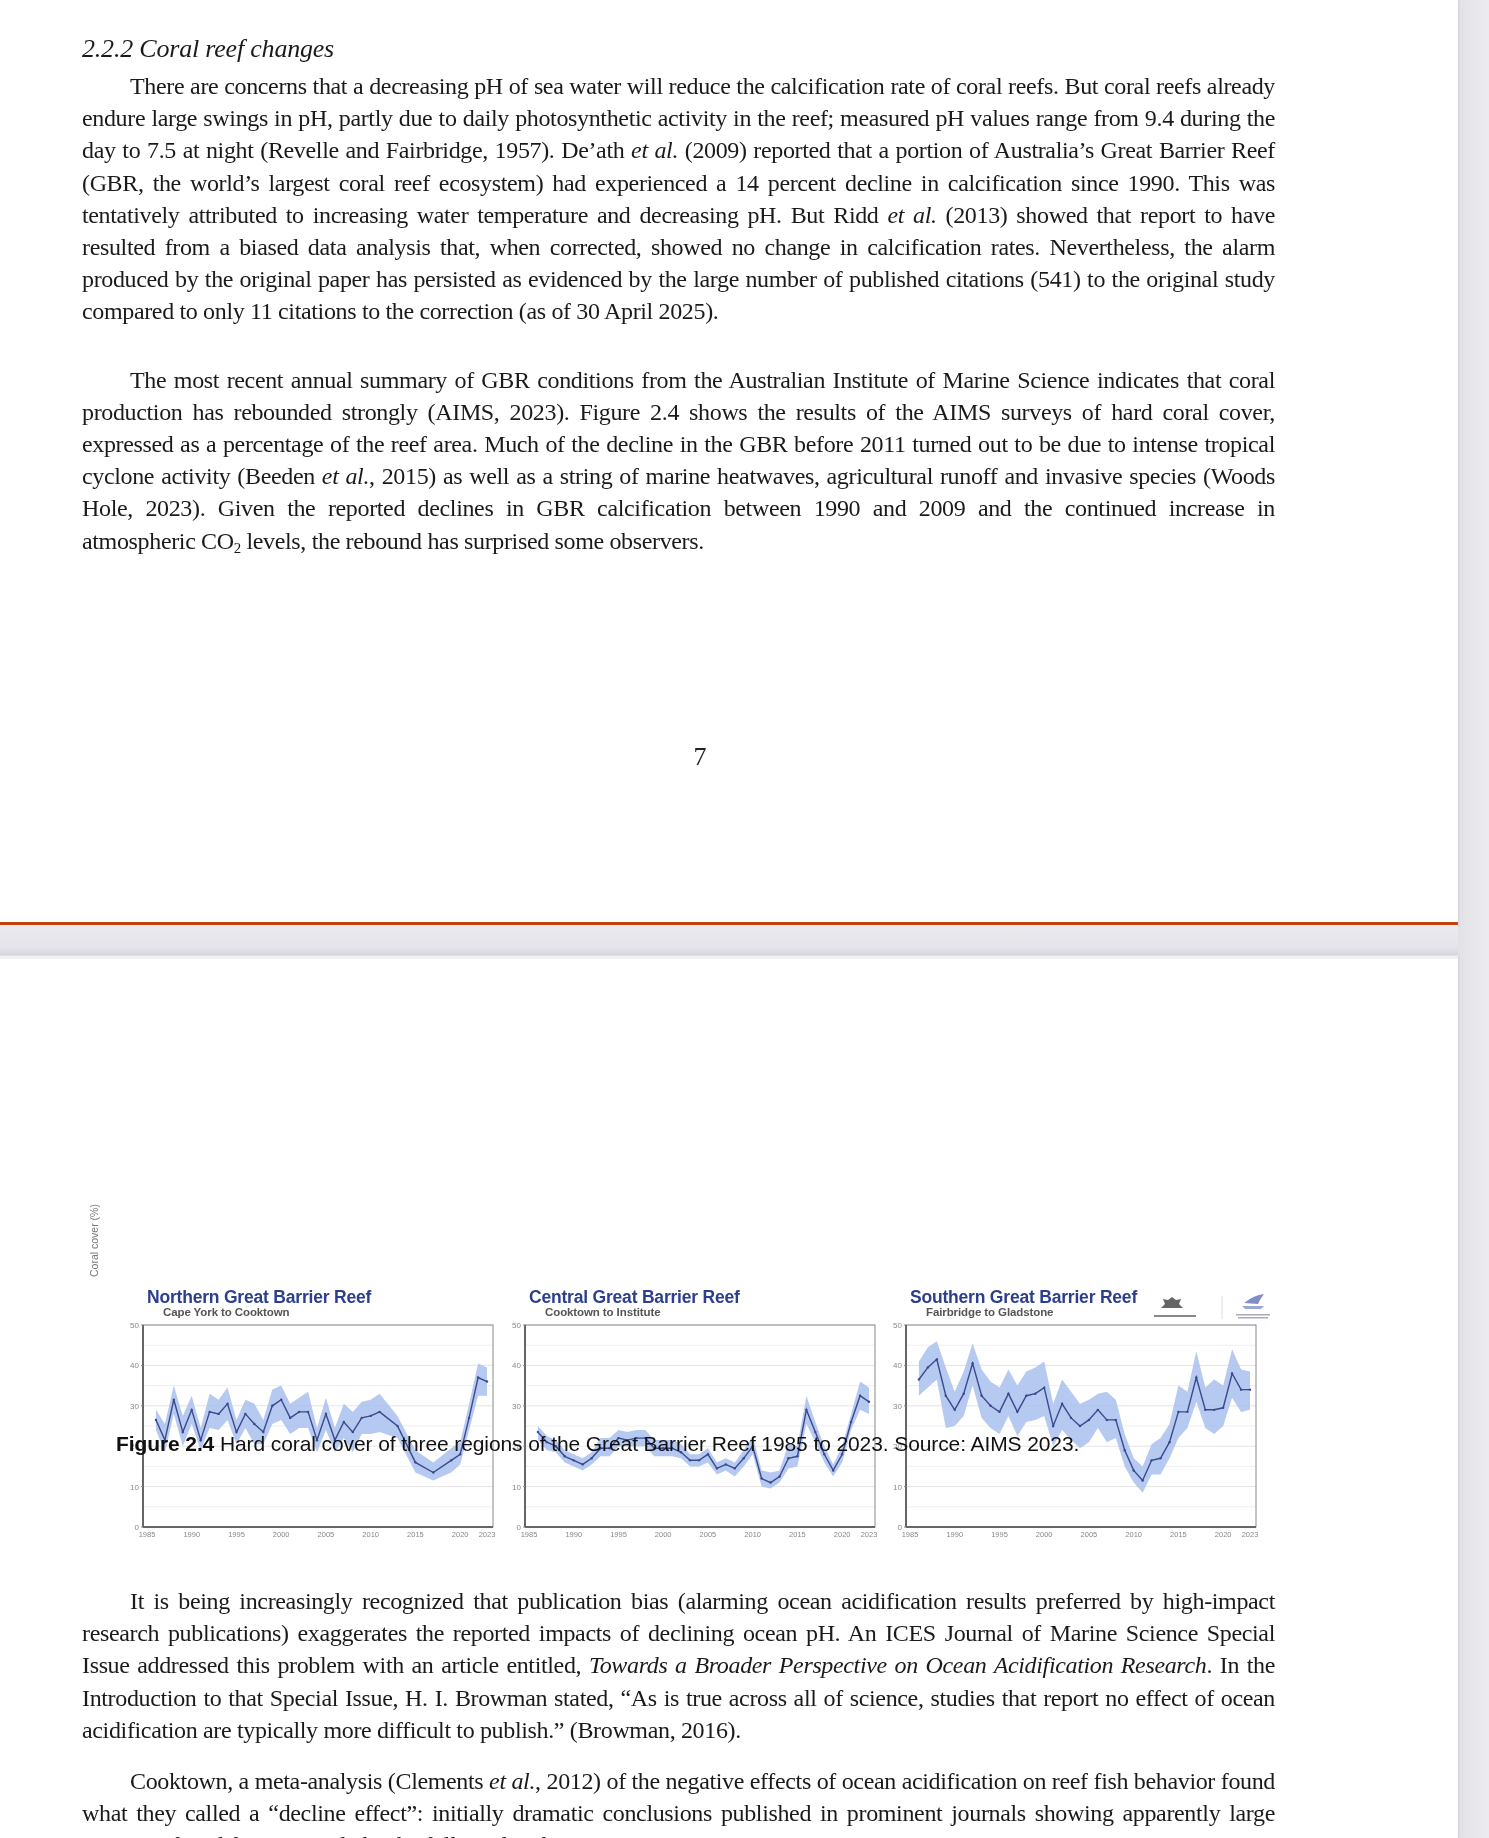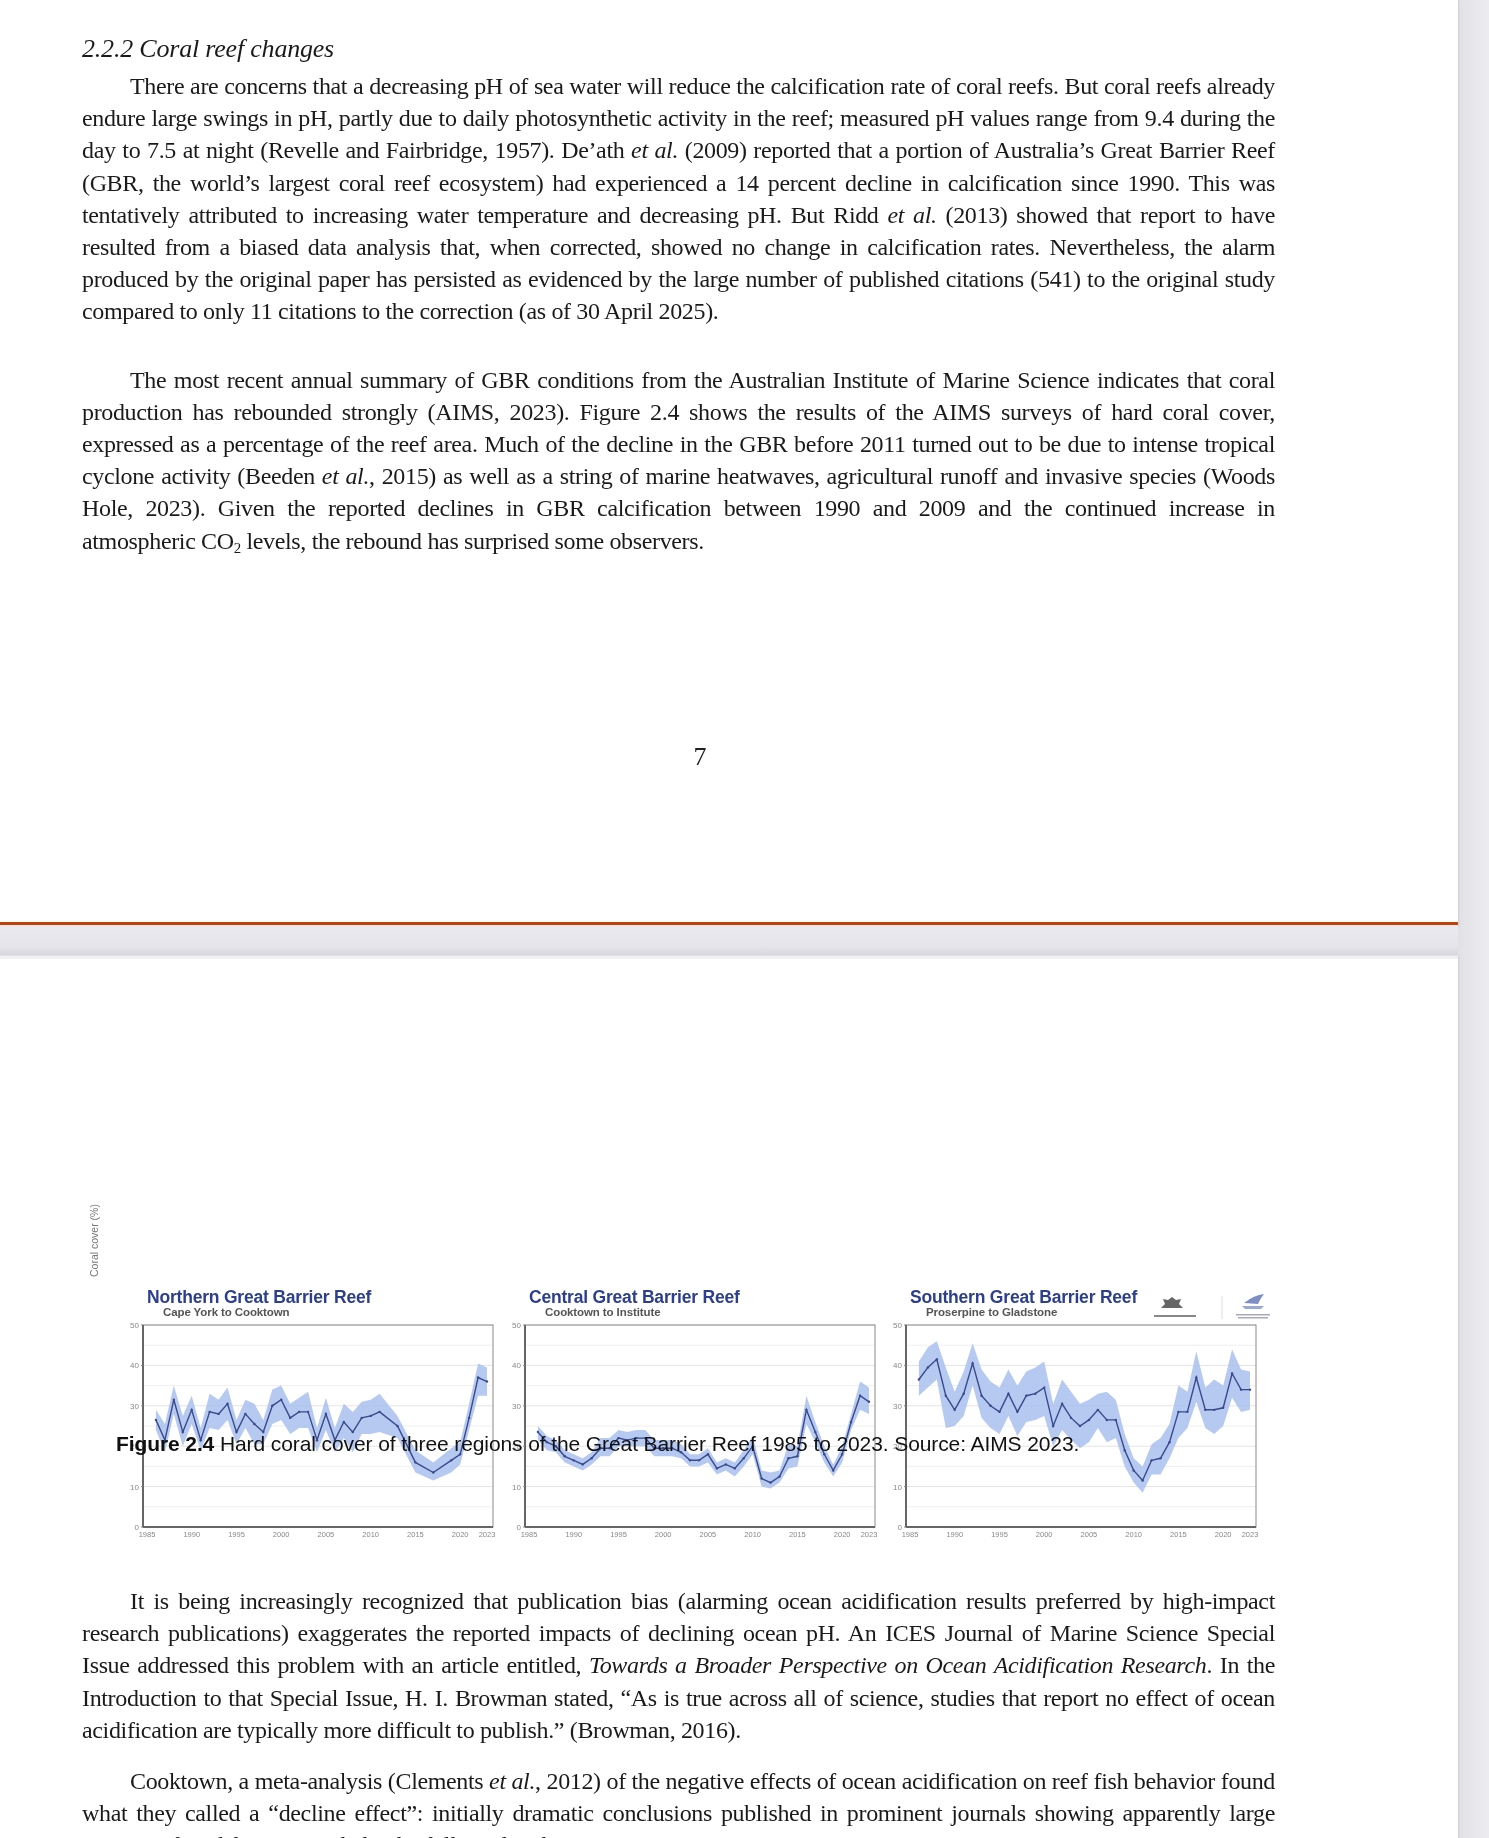--- a/index.html
+++ b/index.html
@@ -245,21 +245,21 @@
           <text x="138.21052631578948" y="250" font-size="7.5" fill="#888" text-anchor="middle" font-family="Liberation Sans, DejaVu Sans, sans-serif">2000</text>
           <text x="182.94736842105263" y="250" font-size="7.5" fill="#888" text-anchor="middle" font-family="Liberation Sans, DejaVu Sans, sans-serif">2005</text>
           <text x="227.6842105263158" y="250" font-size="7.5" fill="#888" text-anchor="middle" font-family="Liberation Sans, DejaVu Sans, sans-serif">2010</text>
           <text x="272.42105263157896" y="250" font-size="7.5" fill="#888" text-anchor="middle" font-family="Liberation Sans, DejaVu Sans, sans-serif">2015</text>
           <text x="317.1578947368421" y="250" font-size="7.5" fill="#888" text-anchor="middle" font-family="Liberation Sans, DejaVu Sans, sans-serif">2020</text>
           <text x="344" y="250" font-size="7.5" fill="#888" text-anchor="middle" font-family="Liberation Sans, DejaVu Sans, sans-serif">2023</text>
         </svg>
       </div>
     <div class="panel" style="left:906px; top:328px;">
       <div class="panel-title">Southern Great Barrier Reef</div>
-      <div class="panel-sub">Proserpine to Gladstone</div>
+      <div class="panel-sub">Fairbridge to Gladstone</div>
     <svg width="360" height="260">
           <line x1="0" x2="350" y1="240" y2="240" stroke="#e4e4e4" stroke-width="1"></line>
           <line x1="0" x2="350" y1="219.8" y2="219.8" stroke="#e4e4e4" stroke-width="0.6"></line>
           <line x1="0" x2="350" y1="199.6" y2="199.6" stroke="#e4e4e4" stroke-width="1"></line>
           <line x1="0" x2="350" y1="179.4" y2="179.4" stroke="#e4e4e4" stroke-width="0.6"></line>
           <line x1="0" x2="350" y1="159.2" y2="159.2" stroke="#e4e4e4" stroke-width="1"></line>
           <line x1="0" x2="350" y1="139" y2="139" stroke="#e4e4e4" stroke-width="0.6"></line>
           <line x1="0" x2="350" y1="118.80000000000001" y2="118.80000000000001" stroke="#e4e4e4" stroke-width="1"></line>
           <line x1="0" x2="350" y1="98.60000000000002" y2="98.60000000000002" stroke="#e4e4e4" stroke-width="0.6"></line>
           <line x1="0" x2="350" y1="78.39999999999998" y2="78.39999999999998" stroke="#e4e4e4" stroke-width="1"></line>

